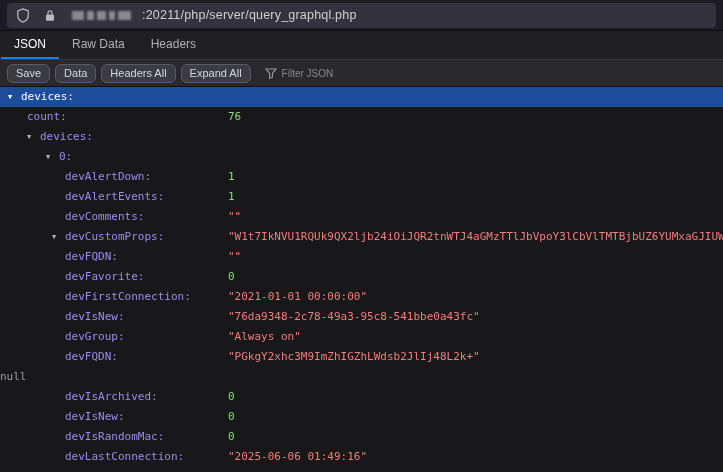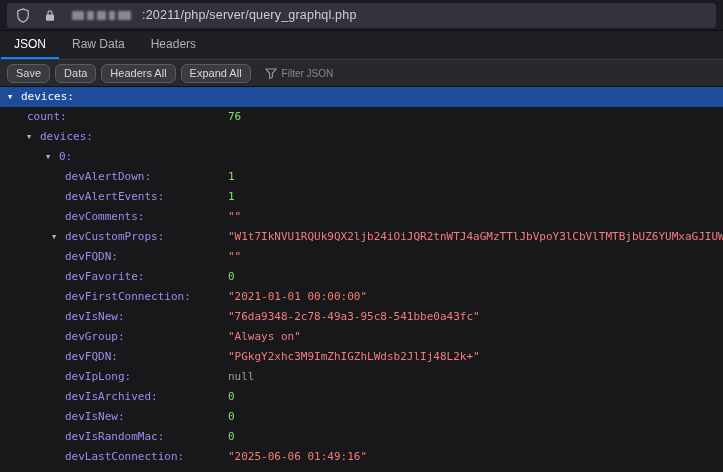--- a/index.html
+++ b/index.html
@@ -198,24 +198,20 @@
         <span class="val string">"Always on"</span>
       </div>
       <div class="trow">
         <div class="lcell">
           <span class="indent" style="width: 65px;"></span>
           <span class="key">devFQDN:</span>
         </div>
         <span class="val string">"PGkgY2xhc3M9ImZhIGZhLWdsb2JlIj48L2k+"</span>
       </div>
       <div class="trow">
-        <div class="lcell">
-          <span class="indent" style="width: 65px;"></span>
-          <span class="key">devIpLong:</span>
-        </div>
         <span class="val null">null</span>
       </div>
       <div class="trow">
         <div class="lcell">
           <span class="indent" style="width: 65px;"></span>
           <span class="key">devIsArchived:</span>
         </div>
         <span class="val number">0</span>
       </div>
       <div class="trow">

